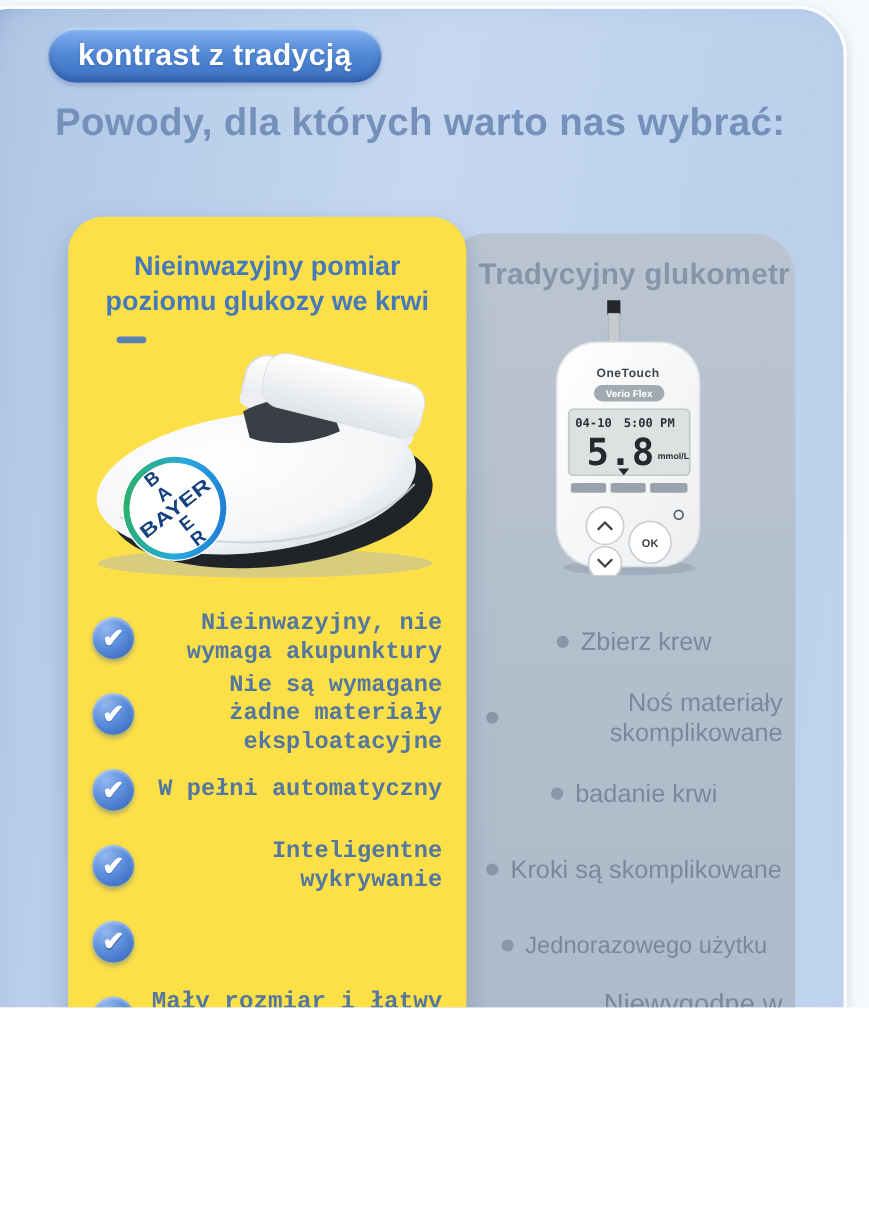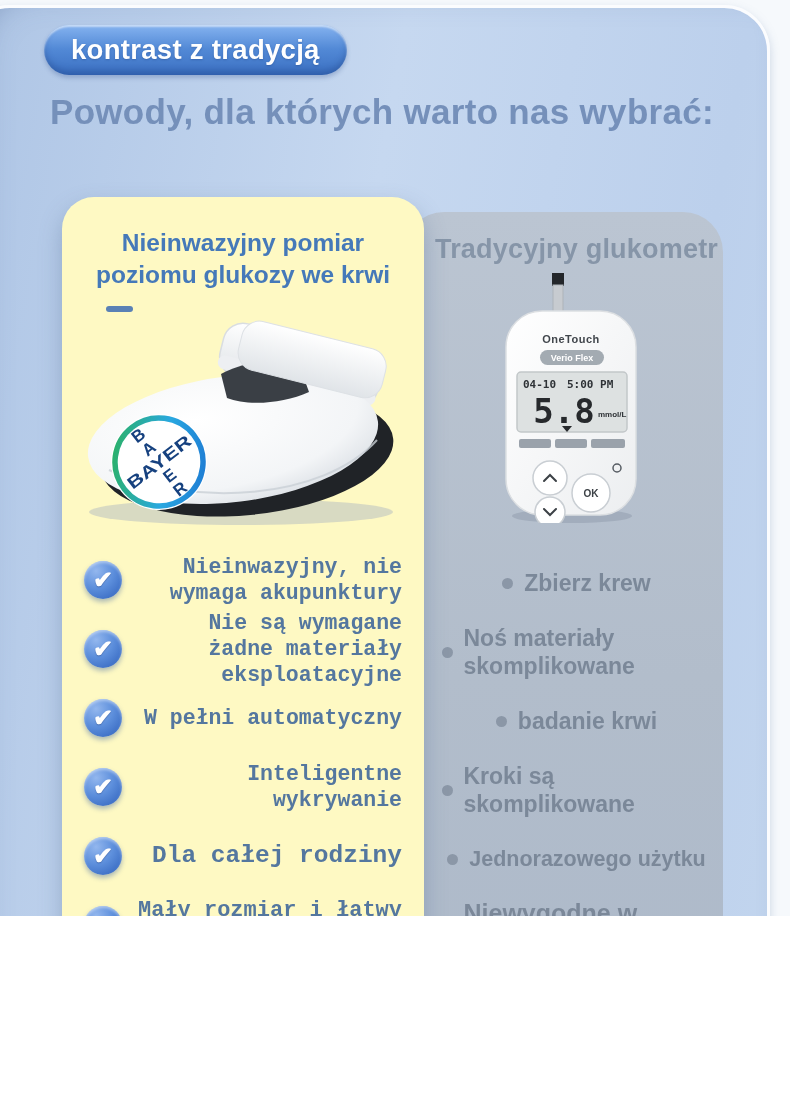--- a/index.html
+++ b/index.html
@@ -49,29 +49,29 @@
     margin:22px 0 0 0;text-align:center;
     font-size:27px;font-weight:bold;color:#8695a8;letter-spacing:.2px;
   }
   .gluco-svg{display:block;margin:6px auto 0 auto;}
   .drawback-list{list-style:none;margin:26px 0 0 0;padding:0;}
   .drawback-list li{
     height:69px;display:flex;align-items:center;justify-content:center;gap:11px;
   }
   .bullet{flex:none;width:11px;height:11px;border-radius:50%;background:#8b97a7;}
   .drawback-list li span.txt{
-    max-width:248px;font-size:23px;font-weight:bold;color:#7b8899;
-    text-align:left;line-height:1.18;
+    max-width:248px;font-size:23px;font-weight:normal;color:#7b8899;
+    text-align:right;line-height:1.18;
   }
   .drawback-list li:nth-child(5) span.txt{font-size:21.5px;}
   .drawback-list li:nth-child(6) span.txt{font-size:25px;}
   
   .white-card{
     position:absolute;left:62px;top:197px;width:362px;height:828px;z-index:3;
-    border-radius:32px;background:#fef9c3;
+    border-radius:32px;background:#fde047;
     box-shadow:0 10px 22px rgba(100,125,160,.45);
   }
   .card-title{
     margin:30px auto 0 auto;width:320px;text-align:center;
     font-size:24.5px;font-weight:bold;color:#4579b9;line-height:1.32;
   }
   .dash{margin:14px 0 0 44px;width:27px;height:6px;border-radius:3px;background:#5a81b5;}
   .device-svg{display:block;margin:0 auto;}
   .feature-list{list-style:none;margin:16px 0 0 0;padding:0;}
   .feature-list li{
@@ -239,21 +239,20 @@
       <li>
           <span class="check-icon">✔</span>
           <span class="txt">W pełni automatyczny</span>
         </li>
       <li>
           <span class="check-icon">✔</span>
           <span class="txt">Inteligentne wykrywanie</span>
         </li>
       <li>
           <span class="check-icon">✔</span>
-          <span class="txt">Dla całej rodziny</span>
         </li>
       <li>
           <span class="check-icon">✔</span>
           <span class="txt">Mały rozmiar i łatwy do akupunktury</span>
         </li>
     </ul>
   </div>
 
 </div>
 

